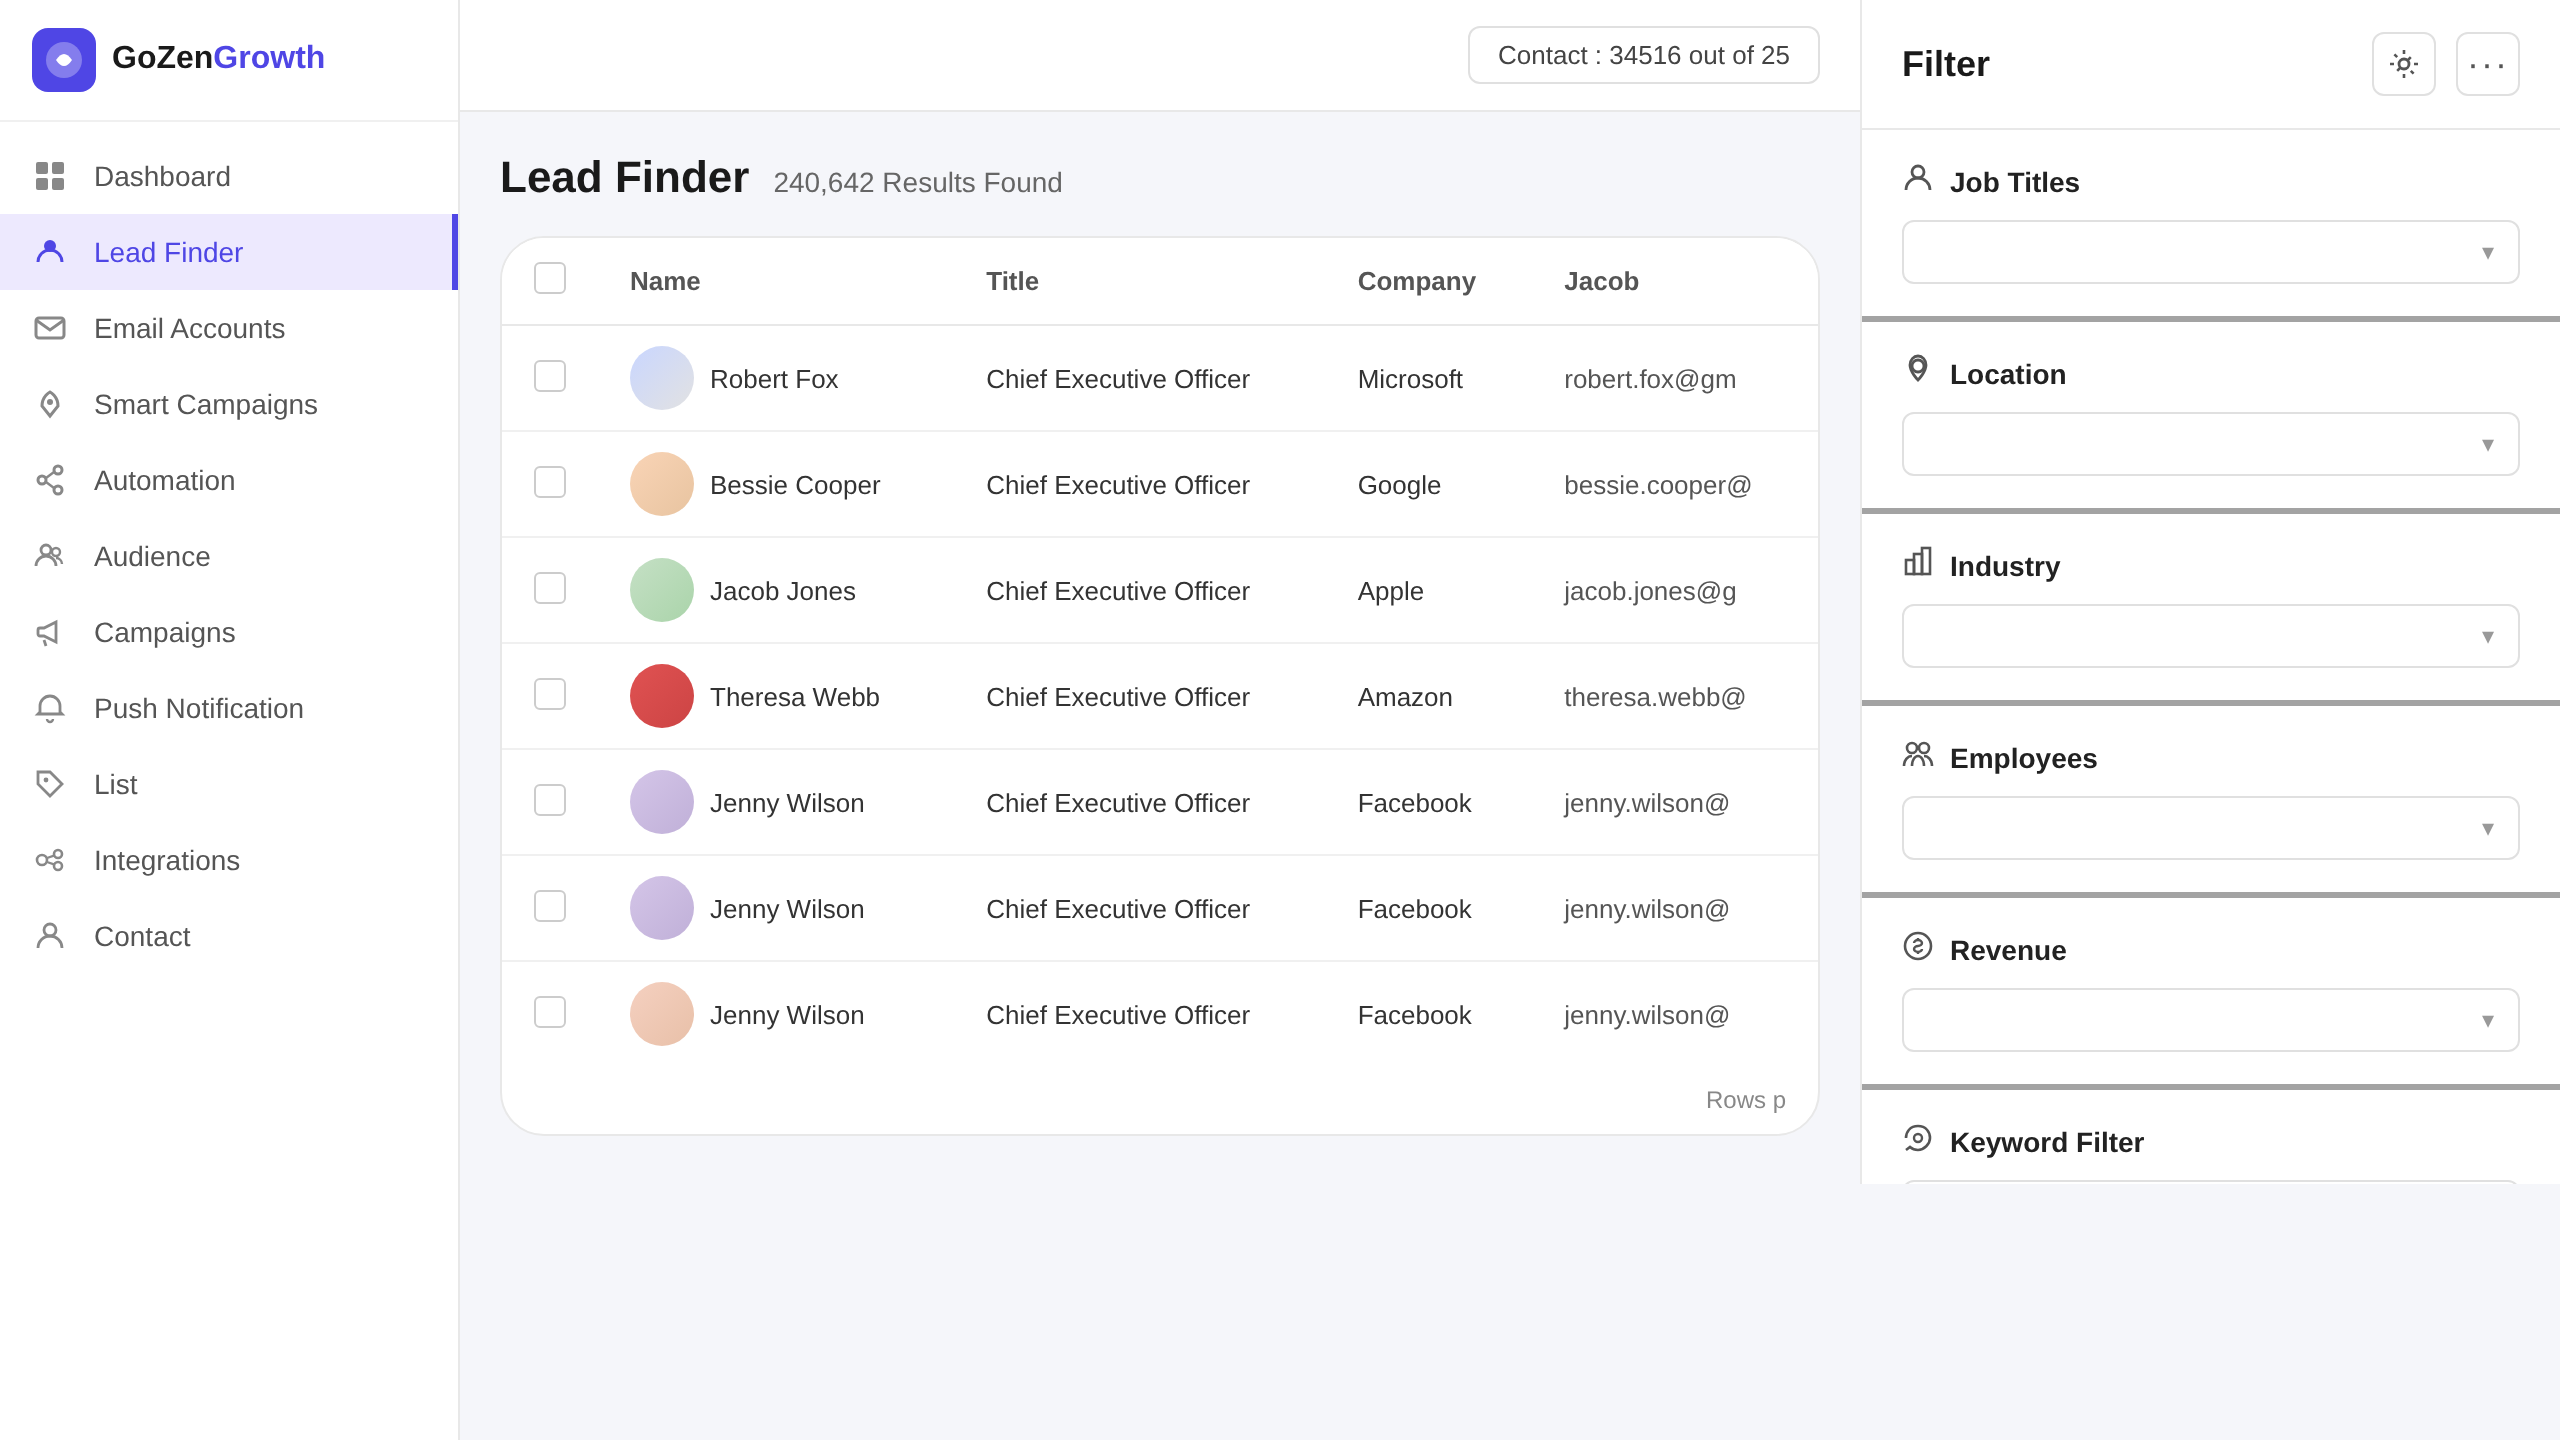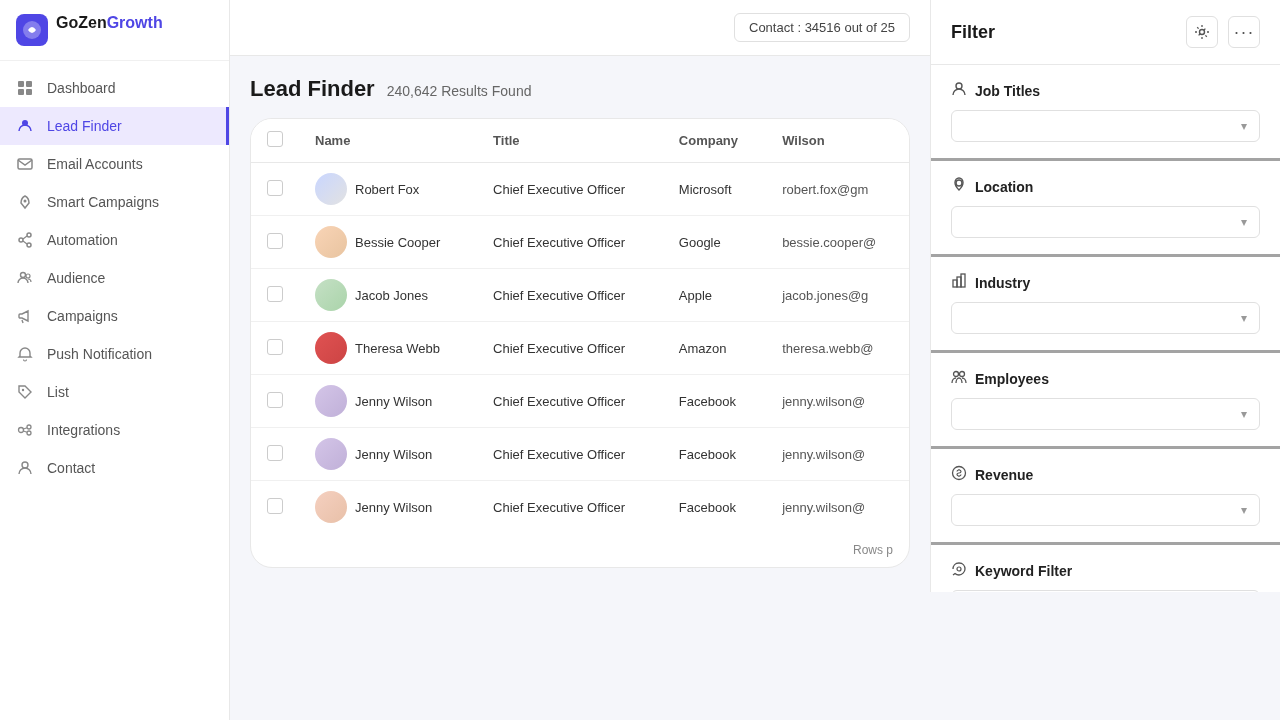--- a/index.html
+++ b/index.html
@@ -11,20 +11,21 @@
       background: #fff;
       height: 720px;
       display: flex;
       flex-direction: column;
       border-right: 1px solid #e8e8e8;
       flex-shrink: 0;
     }
     .logo-area {
       padding: 14px 16px;
       display: flex;
+      align-items: center;
       gap: 8px;
       border-bottom: 1px solid #f0f0f0;
     }
     .logo-icon {
       width: 32px; height: 32px;
       background: #4f46e5;
       border-radius: 8px;
       display: flex; align-items: center; justify-content: center;
       color: white; font-size: 14px; font-weight: bold;
     }
@@ -344,21 +345,21 @@
     <div class="table-container">
       <table>
         <thead>
           <tr>
             <th class="checkbox-col">
               <span class="checkbox" style="display:inline-block;"></span>
             </th>
             <th>Name</th>
             <th>Title</th>
             <th>Company</th>
-            <th>Wilson</th>
+            <th>Jacob</th>
           </tr>
         </thead>
         <tbody id="table-body">
         <tr>
       <td class="checkbox-col">
         <span class="checkbox" style="display:inline-block;"></span>
       </td>
       <td>
         <div class="name-cell">
           <span class="avatar av1"></span>

